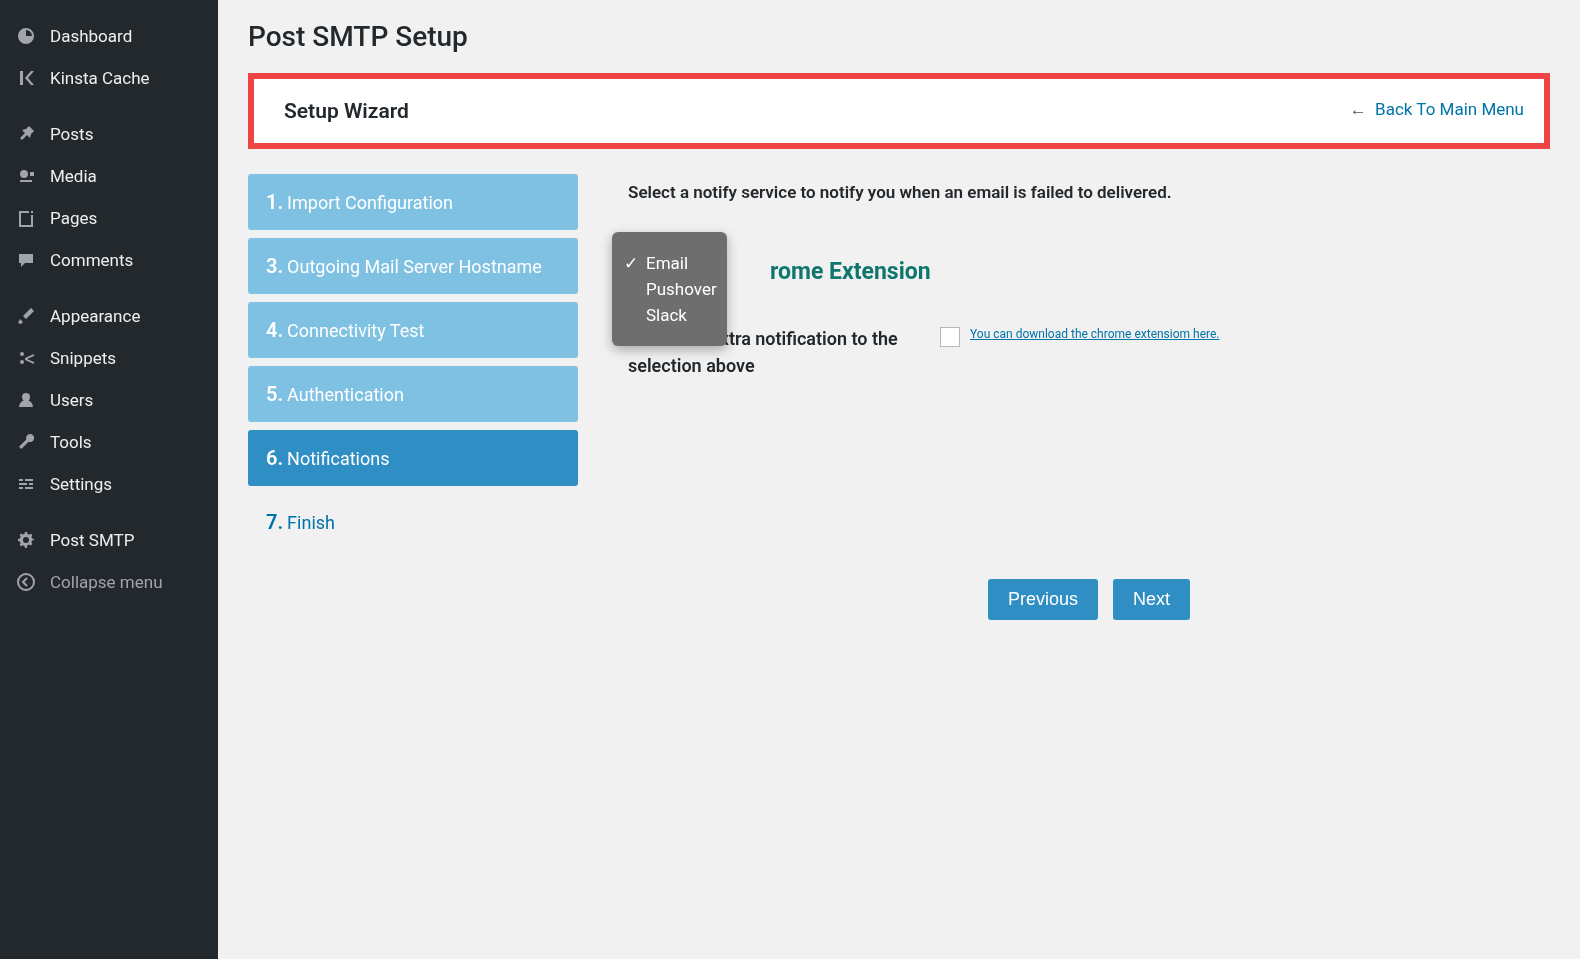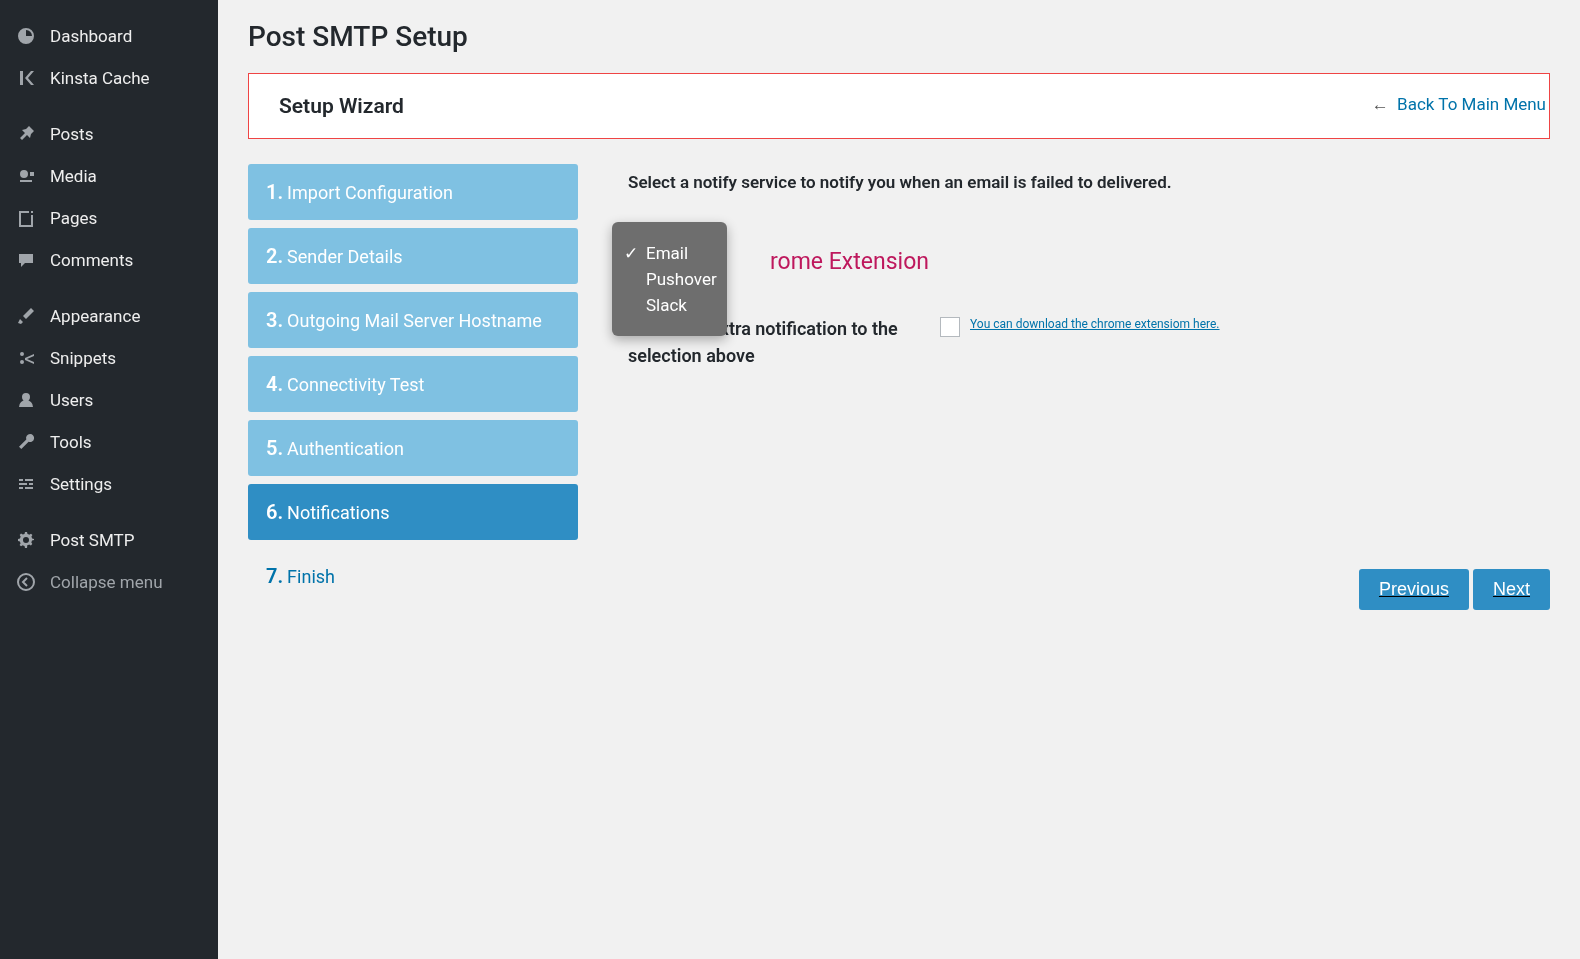--- a/index.html
+++ b/index.html
@@ -41,33 +41,33 @@
       padding: 20px 30px;
     }
     .page-title {
       font-size: 28px;
       font-weight: 500;
       color: #23282d;
       margin-bottom: 20px;
     }
     .card {
       background: #fff;
-      border: 1px solid #ef4444;
+      border: 6px solid #ef4444;
       padding: 20px 30px;
       position: relative;
       margin-bottom: 25px;
     }
     .card-title {
       font-size: 21px;
       font-weight: 600;
       color: #23282d;
     }
     .back-link {
       position: absolute;
-      right: 3px;
+      right: 20px;
       top: 20px;
       color: #0073aa;
       text-decoration: none;
       font-size: 17px;
     }
     .back-link .arrow { color: #555; margin-right: 4px; }
     
     .wizard-area {
       display: flex;
       gap: 50px;
@@ -121,22 +121,22 @@
       position: relative;
     }
     .dropdown-item.checked::before {
       content: "✓";
       position: absolute;
       left: 12px;
     }
     
     .section-heading {
       font-size: 23px;
-      font-weight: 400;
-      color: #be185d;
+      font-weight: 700;
+      color: #0f766e;
       margin-top: 56px;
       margin-bottom: 40px;
       padding-left: 142px;
     }
     
     .form-row {
       display: flex;
       gap: 32px;
       margin-bottom: 50px;
     }
@@ -166,24 +166,23 @@
       width: 220px;
       height: 34px;
       border: 1px solid #b4b9be;
       background: #fff;
       padding: 0 8px;
       font-size: 15px;
     }
     
     .nav-buttons {
       display: flex;
-      justify-content: flex-end;
-      gap: 4px;
+      justify-content: center;
+      gap: 15px;
       margin-top: 200px;
-      text-decoration: underline;
     }
     .btn {
       background: #2f8ec4;
       color: #fff;
       border: none;
       border-radius: 3px;
       padding: 10px 20px;
       font-size: 18px;
       cursor: pointer;
     }
@@ -310,21 +309,20 @@
     <div class="card-title">Setup Wizard</div>
     <a class="back-link">
       <span class="arrow">←</span>
       <span>Back To Main Menu</span>
     </a>
   </div>
 
   <div class="wizard-area">
     <div class="steps">
       <div class="step"><span class="num">1.</span><span>Import Configuration</span></div>
-      <div class="step"><span class="num">2.</span><span>Sender Details</span></div>
       <div class="step"><span class="num">3.</span><span>Outgoing Mail Server Hostname</span></div>
       <div class="step"><span class="num">4.</span><span>Connectivity Test</span></div>
       <div class="step"><span class="num">5.</span><span>Authentication</span></div>
       <div class="step active"><span class="num">6.</span><span>Notifications</span></div>
       <div class="step-final"><span class="num">7.</span><span>Finish</span></div>
     </div>
 
     <div class="step-content">
       <div class="instruction">Select a notify service to notify you when an email is failed to delivered.</div>
 

